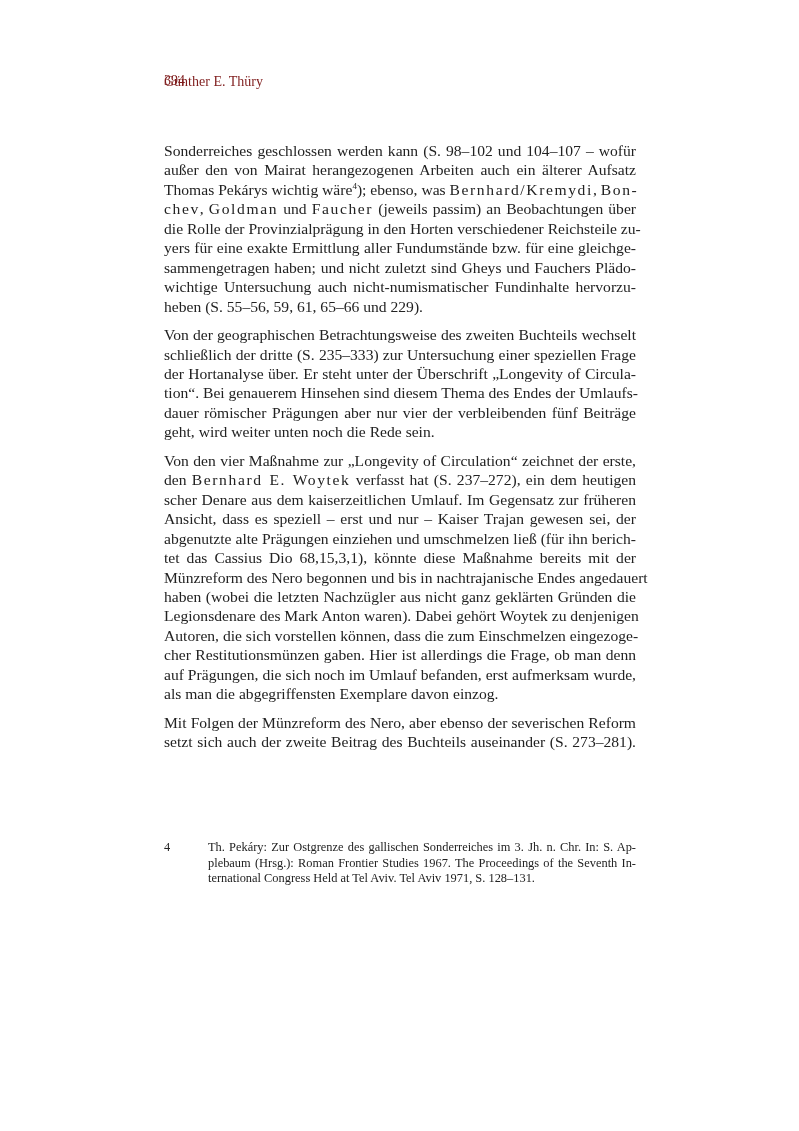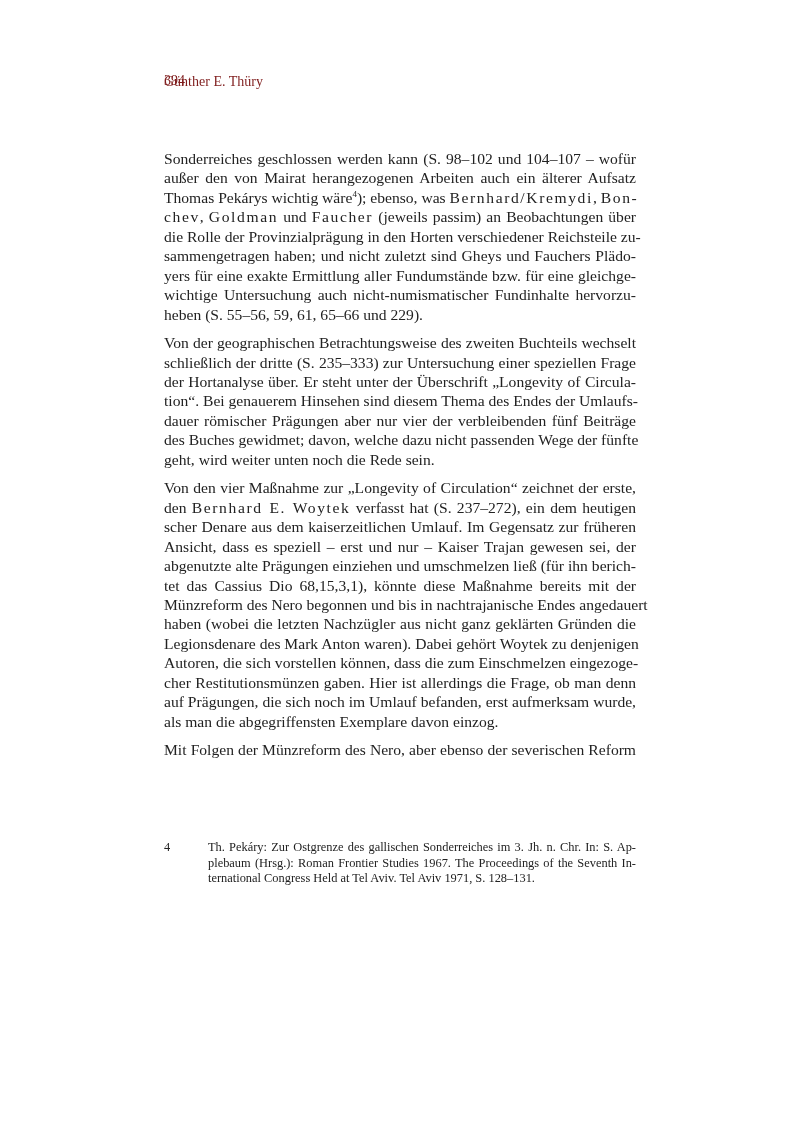--- a/index.html
+++ b/index.html
@@ -4,21 +4,21 @@
 <style>
   html, body { margin: 0; padding: 0; background: #ffffff; }
   body { width: 799px; height: 1131px; position: relative; overflow: hidden;
          font-family: "Liberation Serif", "DejaVu Serif", serif; color: #222; }
   .page { position: absolute; left: 164px; top: 0; width: 472px; }
   .running-head { position: absolute; top: 73px; left: 0; width: 472px; height: 20px;
                   font-size: 14px; color: #7f1d1d; }
   .page-number { position: absolute; left: 0; top: 0; }
   .author { position: absolute; left: 0; right: 0; top: 1px; }
   .body-text { position: absolute; top: 141px; left: 0; width: 472px; }
-  .para { margin: 8px 0 9px 0; font-size: 15.6px; line-height: 19.45px;
+  .para { margin: 0 0 9px 0; font-size: 15.6px; line-height: 19.45px;
           text-align: justify; hyphens: manual; }
   .para .line { display: block; text-align: justify; text-align-last: justify; white-space: nowrap; }
   .para .line.last { text-align-last: left; }
   .spaced { letter-spacing: 1.6px; }
   sup { font-size: 9px; vertical-align: 6px; line-height: 0; }
   .footnotes { position: absolute; top: 840px; left: 0; width: 472px; font-size: 12.4px; line-height: 15.6px; }
   .footnote { position: relative; padding-left: 44px; }
   .fn-num { position: absolute; left: 0; top: 0; }
   .fn-line { display: block; text-align: justify; text-align-last: justify; white-space: nowrap; }
   .fn-line.last { text-align-last: left; }
@@ -32,51 +32,51 @@
     <span class="author">Günther E. Thüry</span>
   </div>
 
   <div class="body-text" id="body-text">
       <p class="para">
         <span class="line">Sonderreiches geschlossen werden kann (S. 98–102 und 104–107 – wofür</span>
         <span class="line">außer den von Mairat herangezogenen Arbeiten auch ein älterer Aufsatz</span>
         <span class="line">Thomas Pekárys wichtig wäre<sup>4</sup>); ebenso, was <span class="spaced">Bernhard/Kremydi</span>, <span class="spaced">Bon-</span></span>
         <span class="line"><span class="spaced">chev</span>, <span class="spaced">Goldman</span> und <span class="spaced">Faucher</span> (jeweils passim) an Beobachtungen über</span>
         <span class="line">die Rolle der Provinzialprägung in den Horten verschiedener Reichsteile zu-</span>
+        <span class="line">yers für eine exakte Ermittlung aller Fundumstände bzw. für eine gleichge-</span>
         <span class="line">sammengetragen haben; und nicht zuletzt sind Gheys und Fauchers Plädo-</span>
-        <span class="line">yers für eine exakte Ermittlung aller Fundumstände bzw. für eine gleichge-</span>
         <span class="line">wichtige Untersuchung auch nicht-numismatischer Fundinhalte hervorzu-</span>
         <span class="line last">heben (S. 55–56, 59, 61, 65–66 und 229).</span>
       </p>
       <p class="para">
         <span class="line">Von der geographischen Betrachtungsweise des zweiten Buchteils wechselt</span>
         <span class="line">schließlich der dritte (S. 235–333) zur Untersuchung einer speziellen Frage</span>
         <span class="line">der Hortanalyse über. Er steht unter der Überschrift „Longevity of Circula-</span>
         <span class="line">tion“. Bei genauerem Hinsehen sind diesem Thema des Endes der Umlaufs-</span>
         <span class="line">dauer römischer Prägungen aber nur vier der verbleibenden fünf Beiträge</span>
-        <span class="line">des Buches gewidmet; davon, welche dazu nicht passenden Wege der fünfte</span>
         <span class="line last">geht, wird weiter unten noch die Rede sein.</span>
       </p>
       <p class="para">
         <span class="line">Von den vier Maßnahme zur „Longevity of Circulation“ zeichnet der erste,</span>
         <span class="line">den <span class="spaced">Bernhard E. Woytek</span> verfasst hat (S. 237–272), ein dem heutigen</span>
         <span class="line">scher Denare aus dem kaiserzeitlichen Umlauf. Im Gegensatz zur früheren</span>
         <span class="line">Ansicht, dass es speziell – erst und nur – Kaiser Trajan gewesen sei, der</span>
         <span class="line">abgenutzte alte Prägungen einziehen und umschmelzen ließ (für ihn berich-</span>
         <span class="line">tet das Cassius Dio 68,15,3,1), könnte diese Maßnahme bereits mit der</span>
         <span class="line">Münzreform des Nero begonnen und bis in nachtrajanische Endes angedauert</span>
         <span class="line">haben (wobei die letzten Nachzügler aus nicht ganz geklärten Gründen die</span>
         <span class="line">Legionsdenare des Mark Anton waren). Dabei gehört Woytek zu denjenigen</span>
         <span class="line">Autoren, die sich vorstellen können, dass die zum Einschmelzen eingezoge-</span>
         <span class="line">cher Restitutionsmünzen gaben. Hier ist allerdings die Frage, ob man denn</span>
         <span class="line">auf Prägungen, die sich noch im Umlauf befanden, erst aufmerksam wurde,</span>
         <span class="line last">als man die abgegriffensten Exemplare davon einzog.</span>
       </p>
       <p class="para">
         <span class="line">Mit Folgen der Münzreform des Nero, aber ebenso der severischen Reform</span>
+        <span class="line">setzt sich auch der zweite Beitrag des Buchteils auseinander (S. 273–281).</span>
       </p>
     </div>
 
   <div class="footnotes" id="footnotes">
       <div class="footnote">
         <span class="fn-num">4</span>
         <span class="fn-line">Th. Pekáry: Zur Ostgrenze des gallischen Sonderreiches im 3. Jh. n. Chr. In: S. Ap-</span>
         <span class="fn-line">plebaum (Hrsg.): Roman Frontier Studies 1967. The Proceedings of the Seventh In-</span>
         <span class="fn-line last">ternational Congress Held at Tel Aviv. Tel Aviv 1971, S. 128–131.</span>
       </div>

